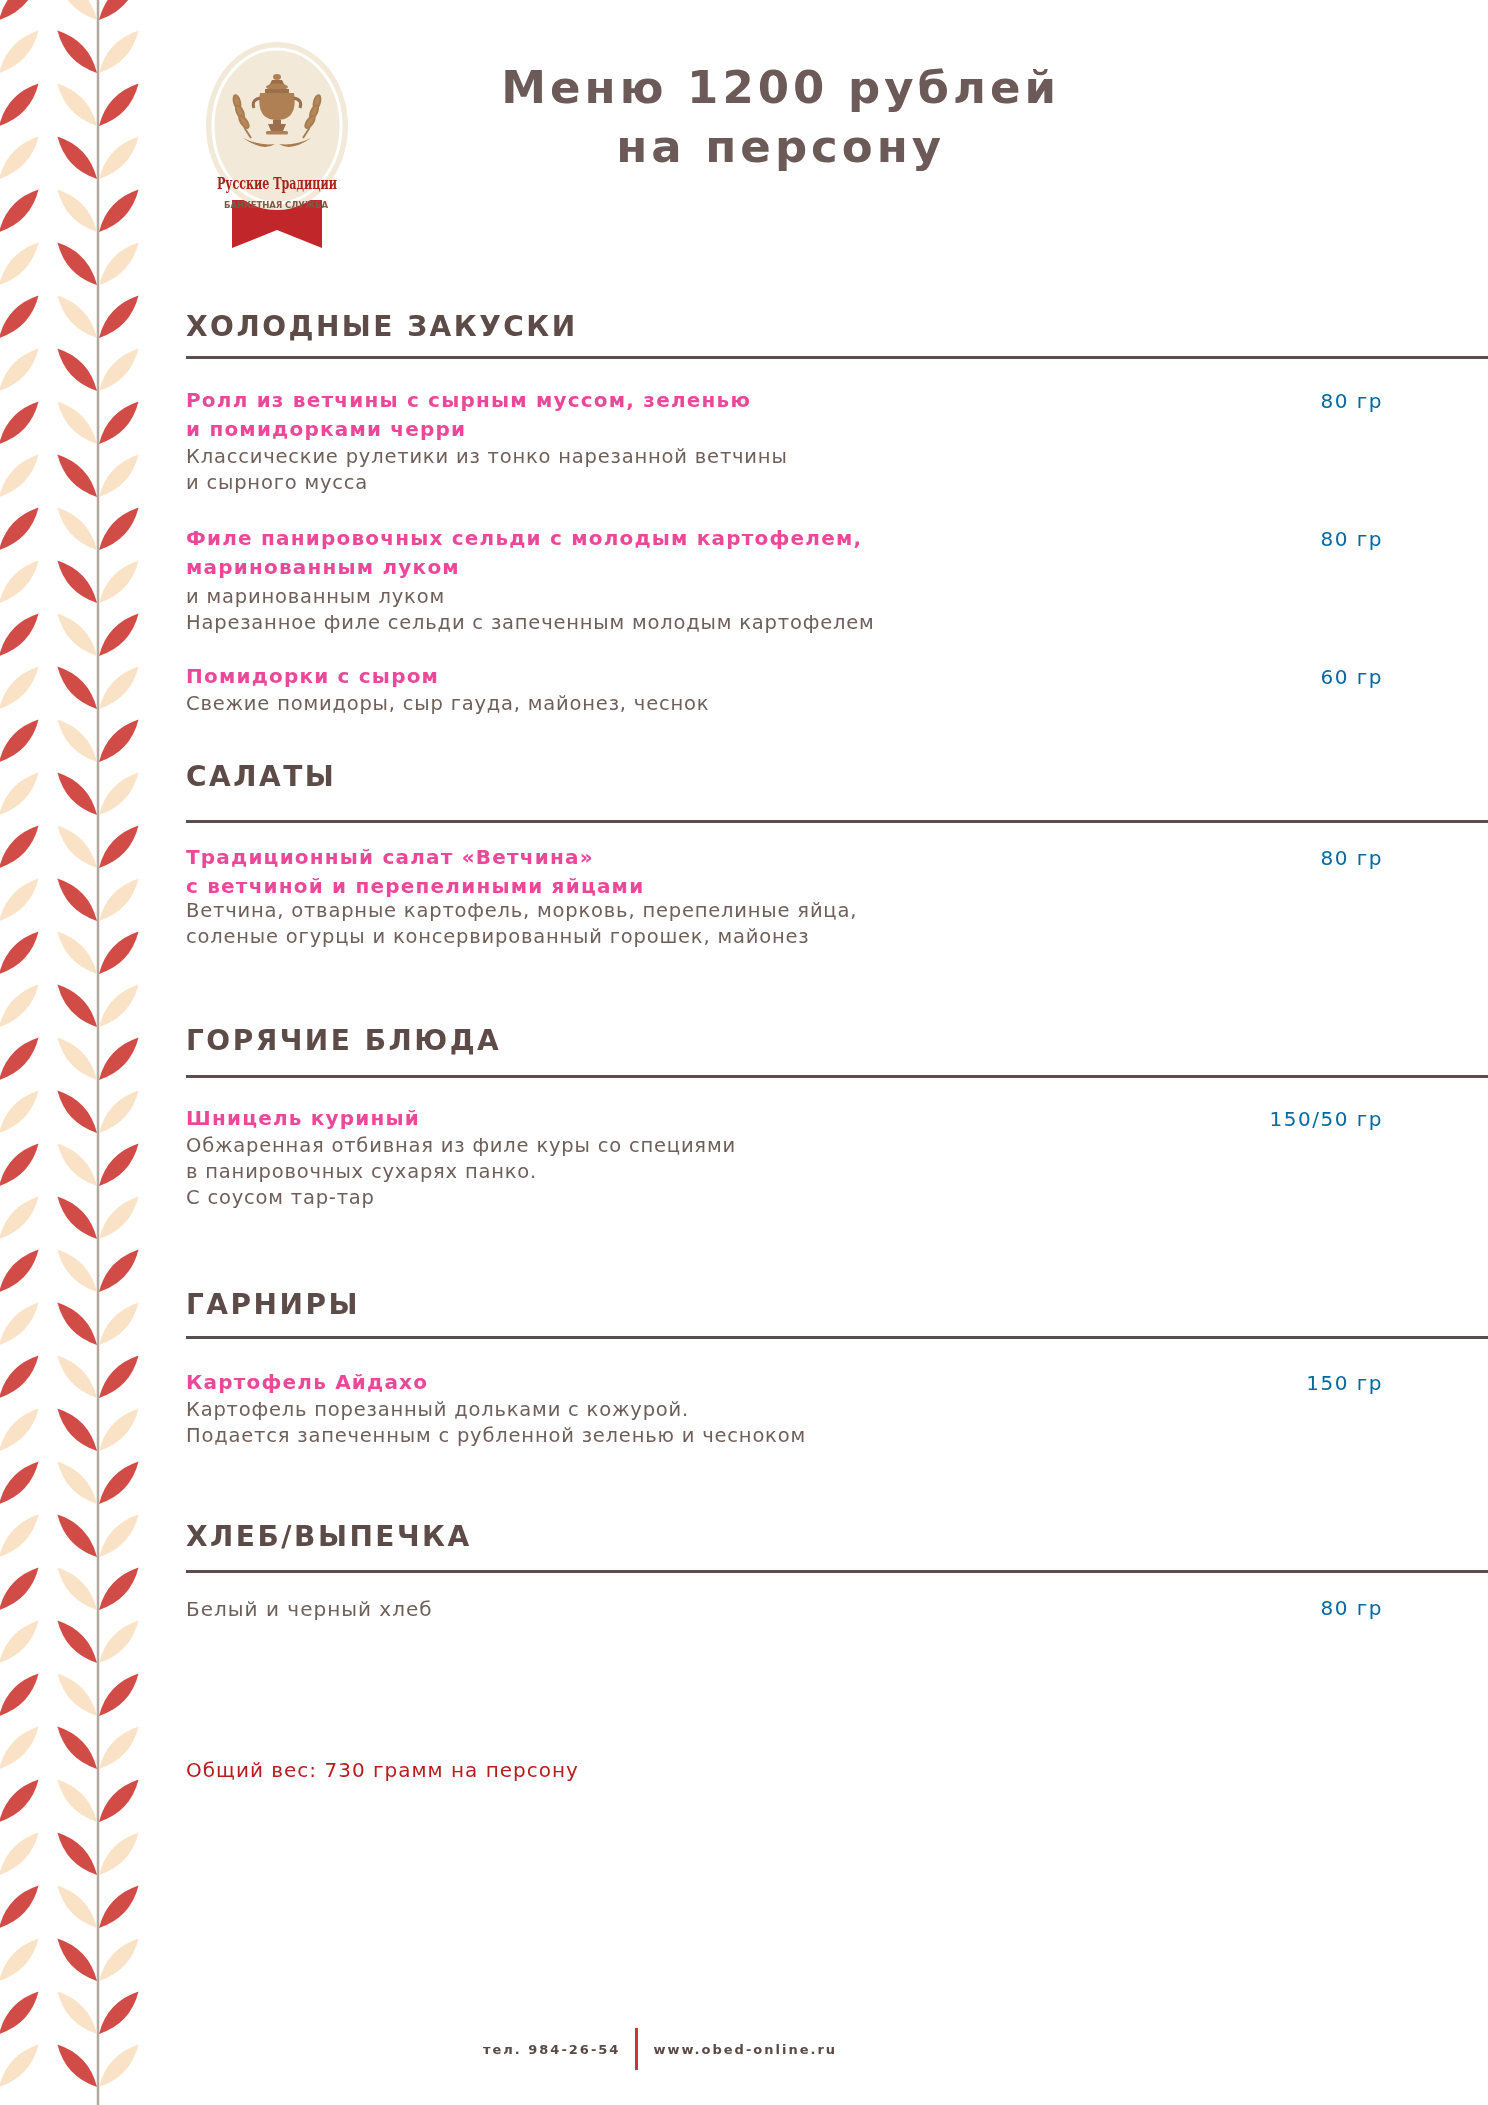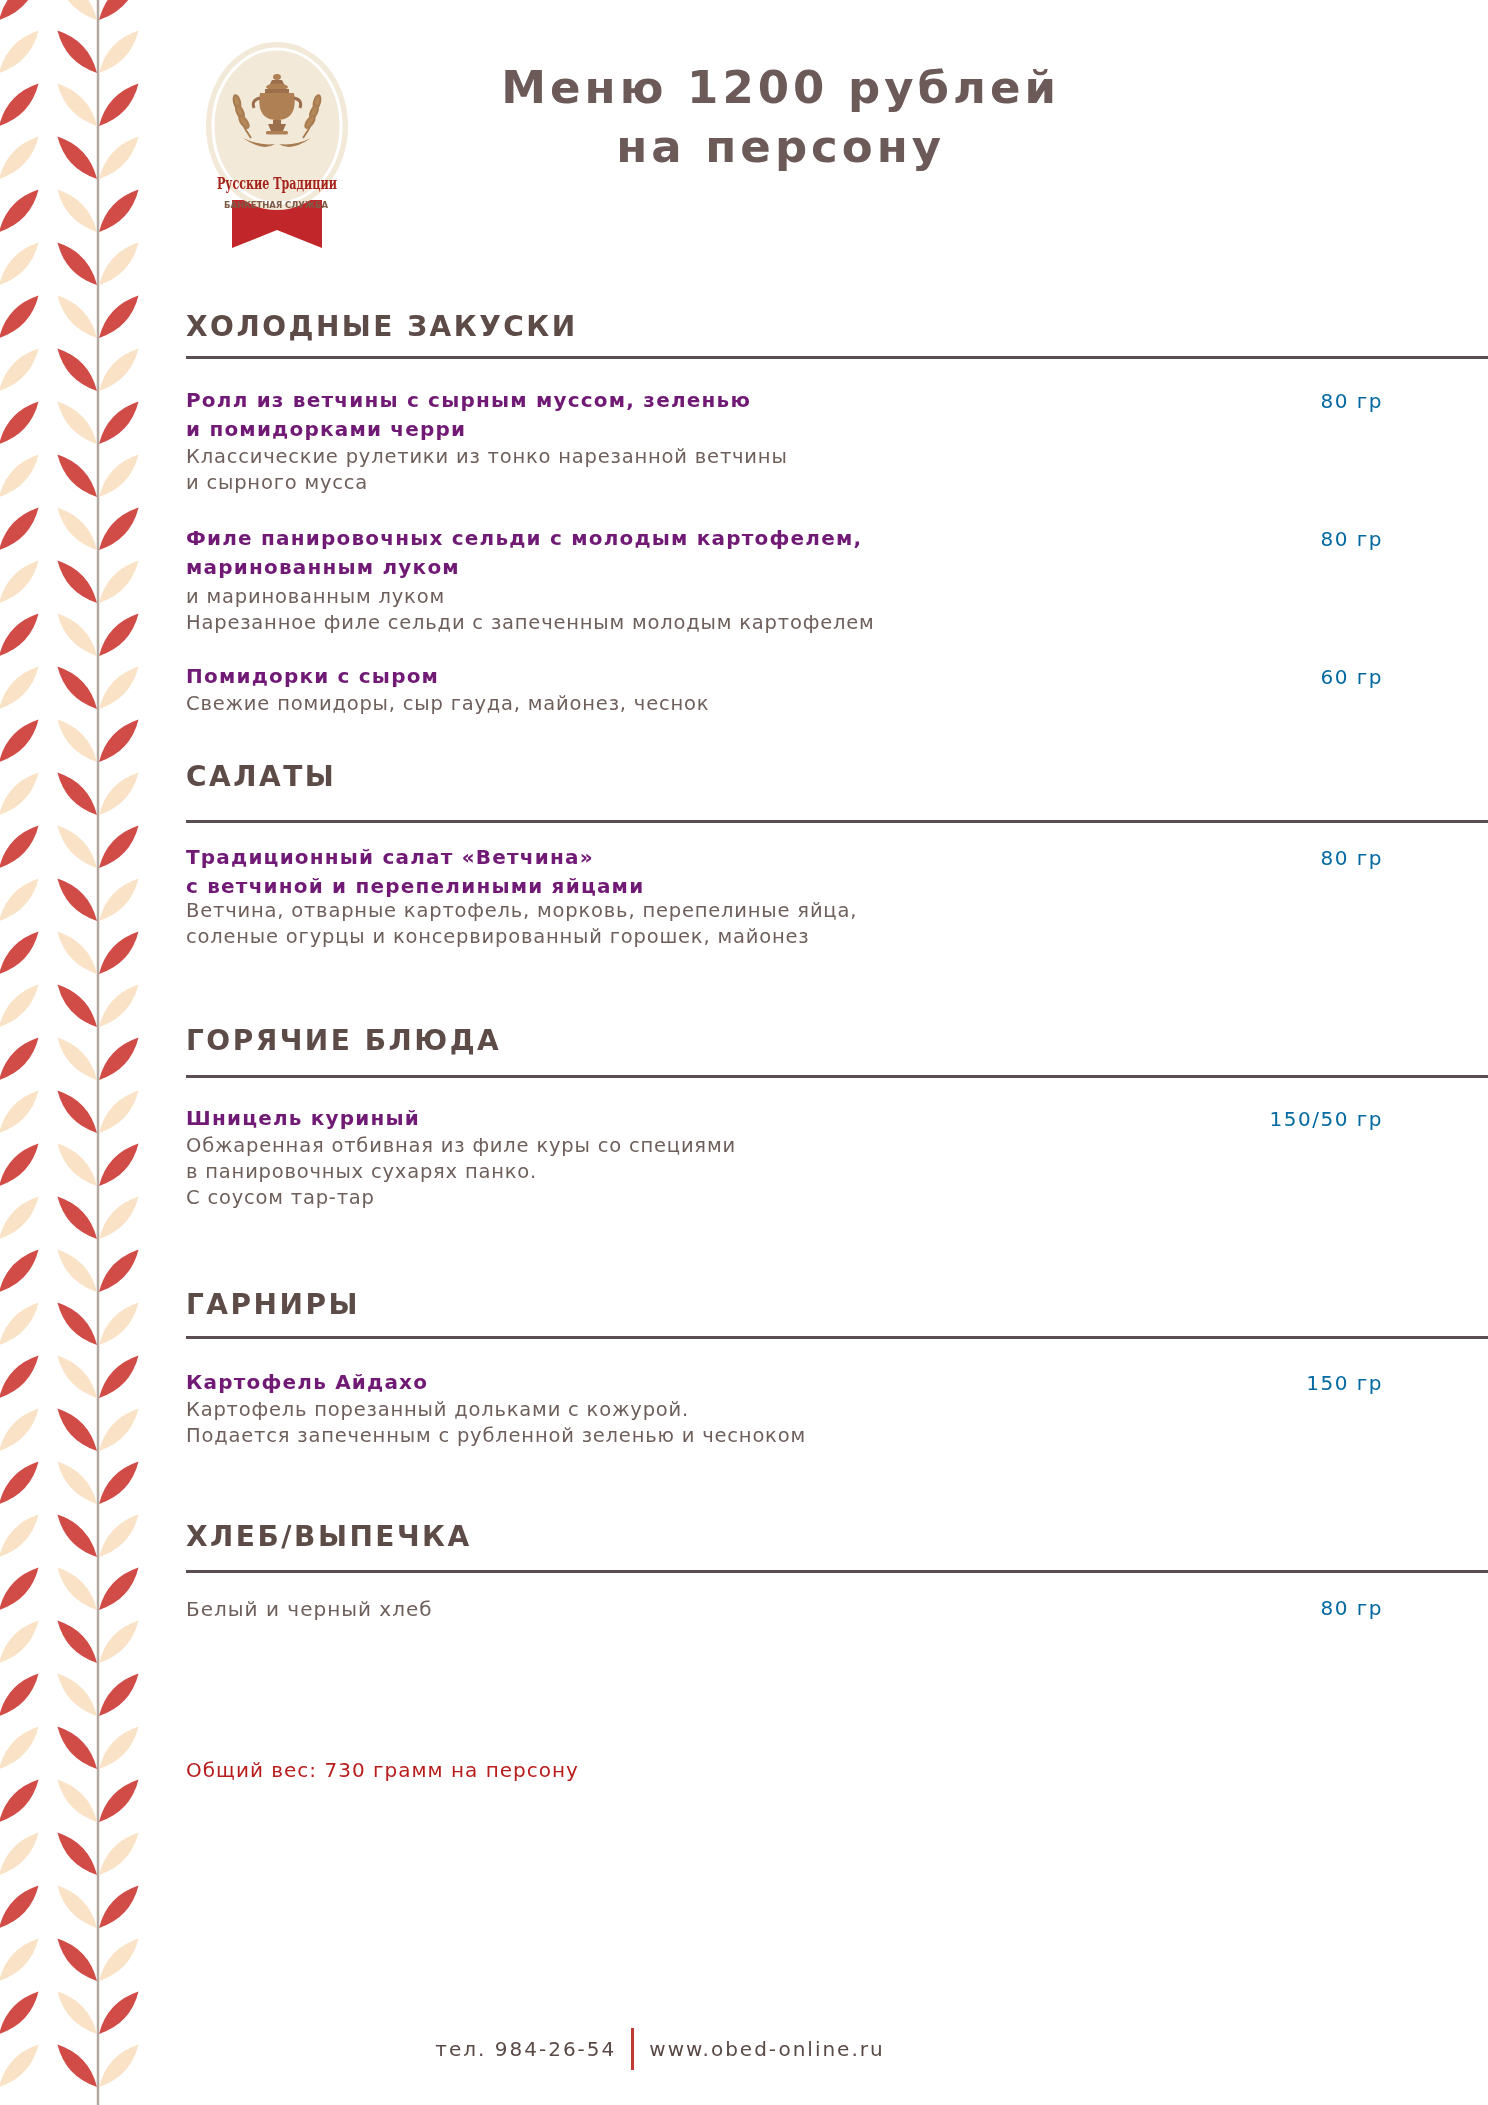--- a/index.html
+++ b/index.html
@@ -10,36 +10,36 @@
   .page-title {
     position:absolute; top:58px; right:428px; text-align:center;
     font-size:45px; line-height:59px; letter-spacing:4px; color:#6b5a57; font-weight:700;
   }
   .sec-h {
     position:absolute; left:186px; font-size:28px; font-weight:bold;
     letter-spacing:2.5px; color:#5d4b48; line-height:34px; white-space:nowrap;
   }
   .rule { position:absolute; left:186px; right:0; height:3px; background:#5b4e50; }
   .itm { position:absolute; left:186px; white-space:nowrap; }
-  .itm .t { font-size:20px; font-weight:bold; line-height:29px; letter-spacing:1.2px; color:#701a75; }
+  .itm .t { font-size:20px; font-weight:bold; line-height:29px; letter-spacing:1.2px; color:#ec4899; }
   .itm .d { font-size:19.5px; font-weight:400; line-height:26px; letter-spacing:0.8px; color:#6e5f5b; }
   .itm .p { font-size:20px; font-weight:400; line-height:26px; letter-spacing:1px; color:#6e5f5b; }
   .weight {
     position:absolute; right:105px; font-size:20px; letter-spacing:1.5px;
     color:#0369a1; white-space:nowrap; text-align:right;
   }
   .total-line {
     position:absolute; left:186px; top:1758px; font-size:20px;
     letter-spacing:1px; color:#b91c1c;
   }
   .footer {
     position:absolute; top:2028px; left:0; width:1320px;
     display:flex; justify-content:center; align-items:center; gap:15px;
   }
-  .footer .ftxt { font-size:20px; font-weight:normal; letter-spacing:2px; color:#5a4a46; white-space:nowrap; }
+  .footer .ftxt { font-size:13px; font-weight:bold; letter-spacing:2px; color:#5a4a46; white-space:nowrap; }
   .footer .fdiv { width:3px; height:42px; background:#c23b32; }
   .pattern-wrap { position:absolute; left:0; top:0; width:160px; height:2105px; }
   .logo-wrap { position:absolute; left:205px; top:40px; width:145px; height:215px; }
 </style>
 </head>
 <body>
 
 <div id="page">
 
   <div class="pattern-wrap">

